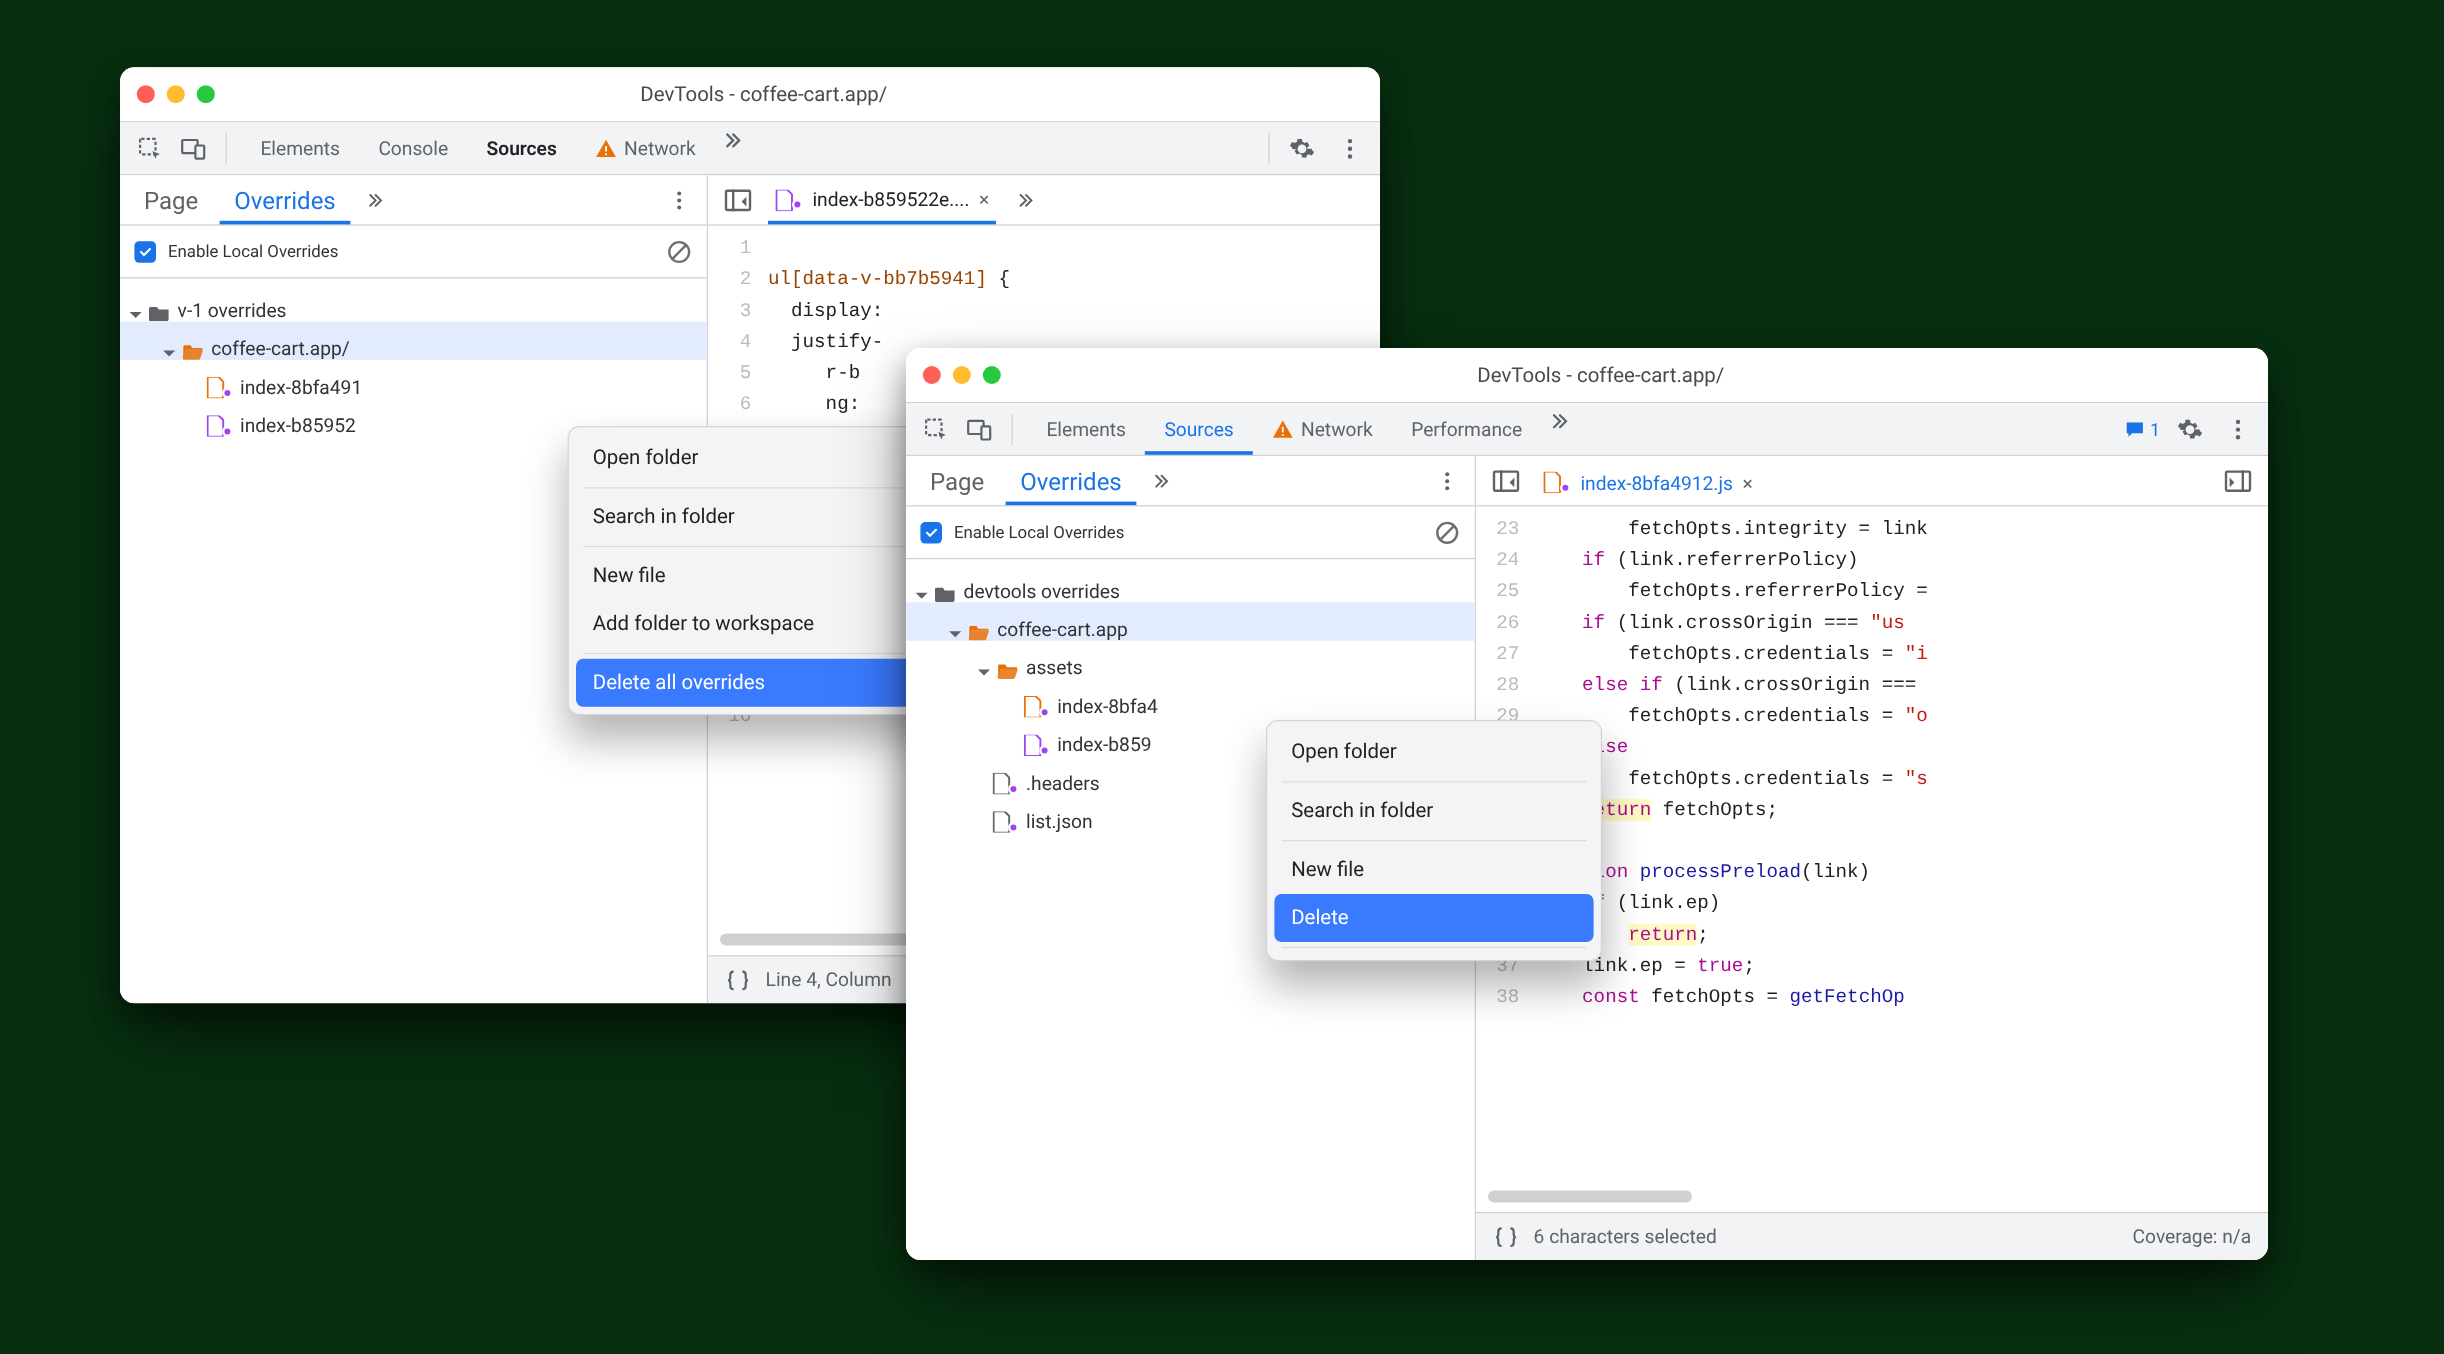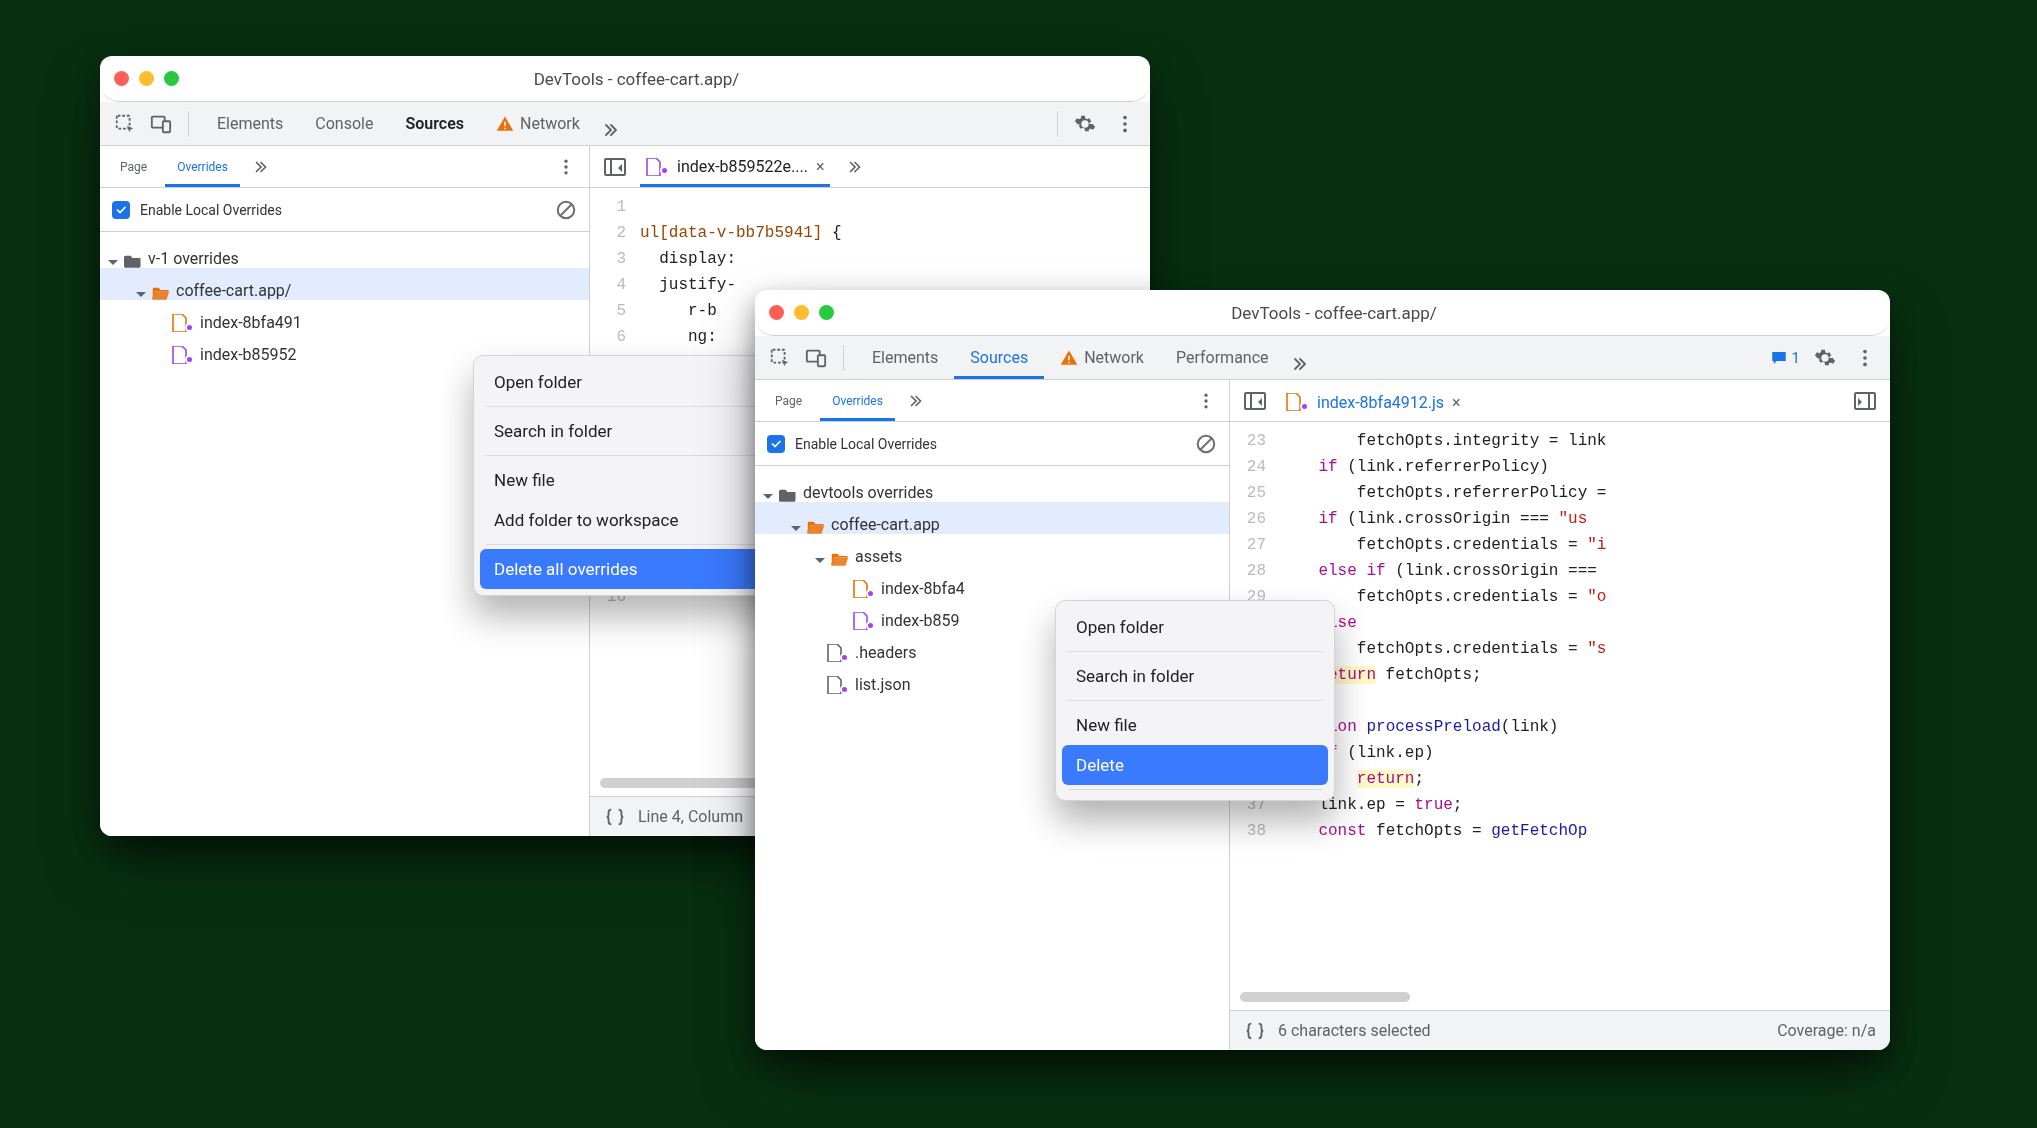--- a/index.html
+++ b/index.html
@@ -29,45 +29,45 @@
     width:2037px;height:1128px;
     position:relative;
   }
   .window{
     position:absolute;background:#fff;border-radius:12px;
     box-shadow:0 30px 60px -10px rgba(0,0,0,.55),0 10px 25px rgba(0,0,0,.35);
     overflow:hidden;display:flex;flex-direction:column;
   }
   .titlebar{
     height:46px;display:flex;align-items:center;padding:0 14px;
-    border-bottom:1px solid var(--toolbar-border);background:#fff;border-radius:19px;
+    border-bottom:1px solid var(--toolbar-border);background:#fff;
   }
   .traffic{display:flex;gap:10px;margin-right:18px;}
   .tl{width:15px;height:15px;border-radius:50%;}
   .tl.r{background:#ff5f57;} .tl.y{background:#febc2e;} .tl.g{background:#28c840;}
   .title{flex:1;text-align:center;color:#4a4a4a;font-size:17px;}
 
   .tabbar{
     height:44px;background:var(--toolbar-bg);border-bottom:1px solid var(--toolbar-border);
     display:flex;align-items:center;padding:0 10px;gap:6px;
   }
   .ico-btn{width:30px;height:30px;display:flex;align-items:center;justify-content:center;border-radius:4px;color:var(--muted);}
   .sep{width:1px;height:26px;background:var(--toolbar-border);margin:0 6px;}
-  .tabs{display:flex;align-items:flex-end;height:100%;}
+  .tabs{display:flex;align-items:flex-start;height:100%;}
   .tab{padding:0 16px;height:100%;display:flex;align-items:center;gap:6px;color:#5f6368;font-size:16px;}
   .tab.active{color:var(--blue);border-bottom:3px solid var(--blue);padding-top:3px;}
   .tab.strong{color:#202124;font-weight:600;}
   .warn-ico{width:18px;height:18px;}
   .flex{flex:1;}
   .right-icons{display:flex;align-items:center;gap:10px;}
 
   .body{flex:1;display:flex;overflow:hidden;}
   .sidebar{width:380px;border-right:1px solid var(--toolbar-border);display:flex;flex-direction:column;background:#fff;min-width:0;}
   .side-tabs{height:42px;display:flex;align-items:center;border-bottom:1px solid var(--toolbar-border);padding:0 8px;gap:6px;}
-  .side-tab{padding:0 12px;height:100%;display:flex;align-items:center;color:#5f6368;font-size:12px;}
+  .side-tab{padding:0 12px;height:100%;display:flex;align-items:center;color:#5f6368;font-size:20px;}
   .side-tab.active{color:var(--blue);border-bottom:3px solid var(--blue);padding-top:3px;}
 
   .override-row{height:44px;display:flex;align-items:center;padding:0 12px;gap:10px;border-bottom:1px solid var(--toolbar-border);}
   .cb{width:18px;height:18px;border-radius:4px;background:var(--blue);display:flex;align-items:center;justify-content:center;}
   .cb svg{width:12px;height:12px;}
   .clear-ico{margin-left:auto;width:22px;height:22px;color:#6f6f73;}
 
   .tree{flex:1;overflow:auto;font-size:16px;padding:4px 0;}
   .tree-row{height:32px;display:flex;align-items:flex-end;gap:6px;white-space:nowrap;padding-left:8px;}
   .tree-row .indent{display:inline-block;}

